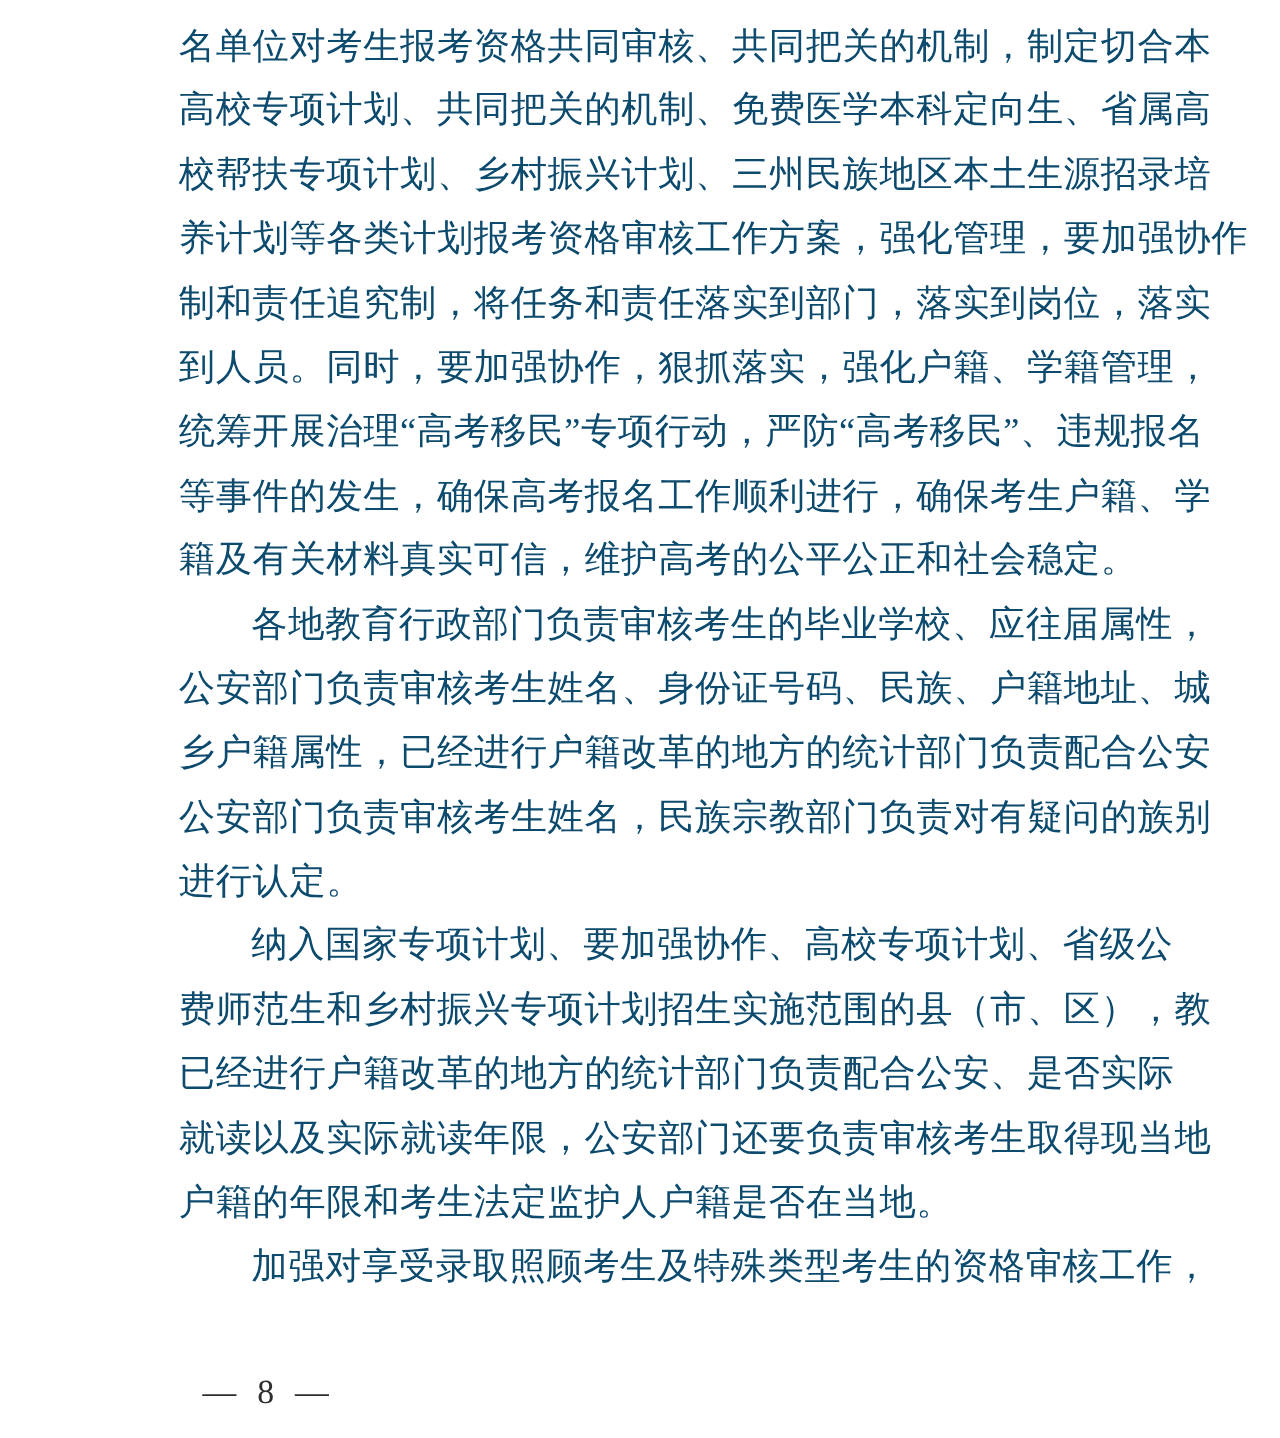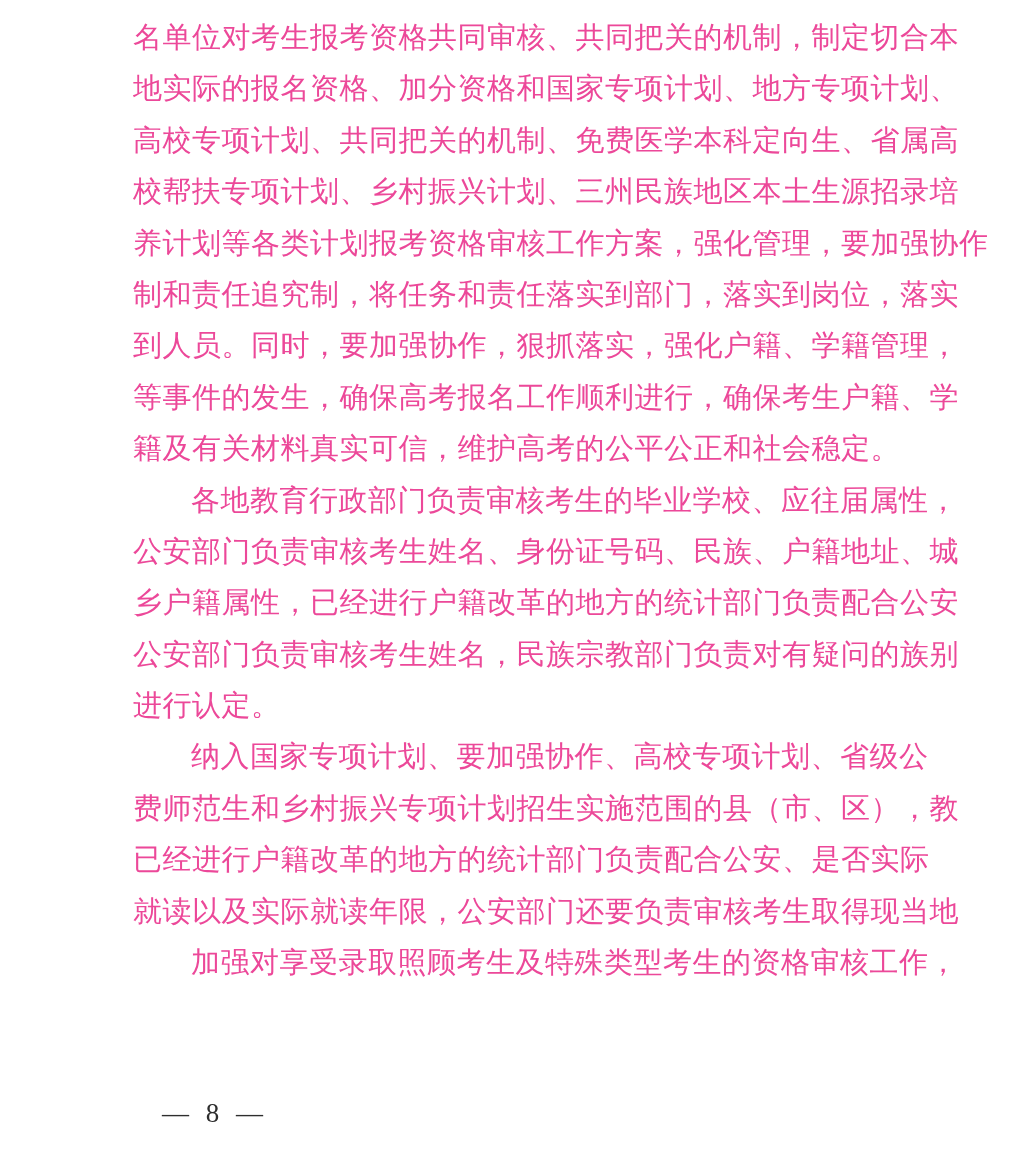--- a/index.html
+++ b/index.html
@@ -14,24 +14,24 @@
     font-family: "Liberation Serif", "DejaVu Serif", serif;
     overflow: hidden;
   }
   .scan-page {
     position: absolute;
     inset: 0;
     background: #ffffff;
   }
   .text-block {
     position: absolute;
-    left: 133px;
+    left: 143px;
     top: 12px;
     width: 772px;
-    color: #ec4899;
+    color: #0c4a6e;
   }
   .line {
     font-size: 29px;
     line-height: 51.4px;
     height: 51.4px;
     text-align: justify;
     text-align-last: justify;
     text-justify: inter-character;
     white-space: nowrap;
     letter-spacing: 0.5px;
@@ -53,38 +53,39 @@
   }
 </style>
 </head>
 <body>
 
 <div class="scan-page">
 
   <div class="text-block">
 
     <div class="line">名单位对考生报考资格共同审核、共同把关的机制，制定切合本</div>
-    <div class="line">地实际的报名资格、加分资格和国家专项计划、地方专项计划、</div>
     <div class="line">高校专项计划、共同把关的机制、免费医学本科定向生、省属高</div>
     <div class="line">校帮扶专项计划、乡村振兴计划、三州民族地区本土生源招录培</div>
     <div class="line">养计划等各类计划报考资格审核工作方案，强化管理，要加强协作</div>
     <div class="line">制和责任追究制，将任务和责任落实到部门，落实到岗位，落实</div>
     <div class="line">到人员。同时，要加强协作，狠抓落实，强化户籍、学籍管理，</div>
+    <div class="line">统筹开展治理“高考移民”专项行动，严防“高考移民”、违规报名</div>
     <div class="line">等事件的发生，确保高考报名工作顺利进行，确保考生户籍、学</div>
     <div class="line end">籍及有关材料真实可信，维护高考的公平公正和社会稳定。</div>
 
     <div class="line indent">各地教育行政部门负责审核考生的毕业学校、应往届属性，</div>
     <div class="line">公安部门负责审核考生姓名、身份证号码、民族、户籍地址、城</div>
     <div class="line">乡户籍属性，已经进行户籍改革的地方的统计部门负责配合公安</div>
     <div class="line">公安部门负责审核考生姓名，民族宗教部门负责对有疑问的族别</div>
     <div class="line end">进行认定。</div>
 
     <div class="line indent">纳入国家专项计划、要加强协作、高校专项计划、省级公</div>
     <div class="line">费师范生和乡村振兴专项计划招生实施范围的县（市、区），教</div>
     <div class="line">已经进行户籍改革的地方的统计部门负责配合公安、是否实际</div>
     <div class="line">就读以及实际就读年限，公安部门还要负责审核考生取得现当地</div>
+    <div class="line end">户籍的年限和考生法定监护人户籍是否在当地。</div>
 
     <div class="line indent">加强对享受录取照顾考生及特殊类型考生的资格审核工作，</div>
   </div>
 
   <div class="page-number">— 8 —</div>
 
 </div>
 
 </body></html>

